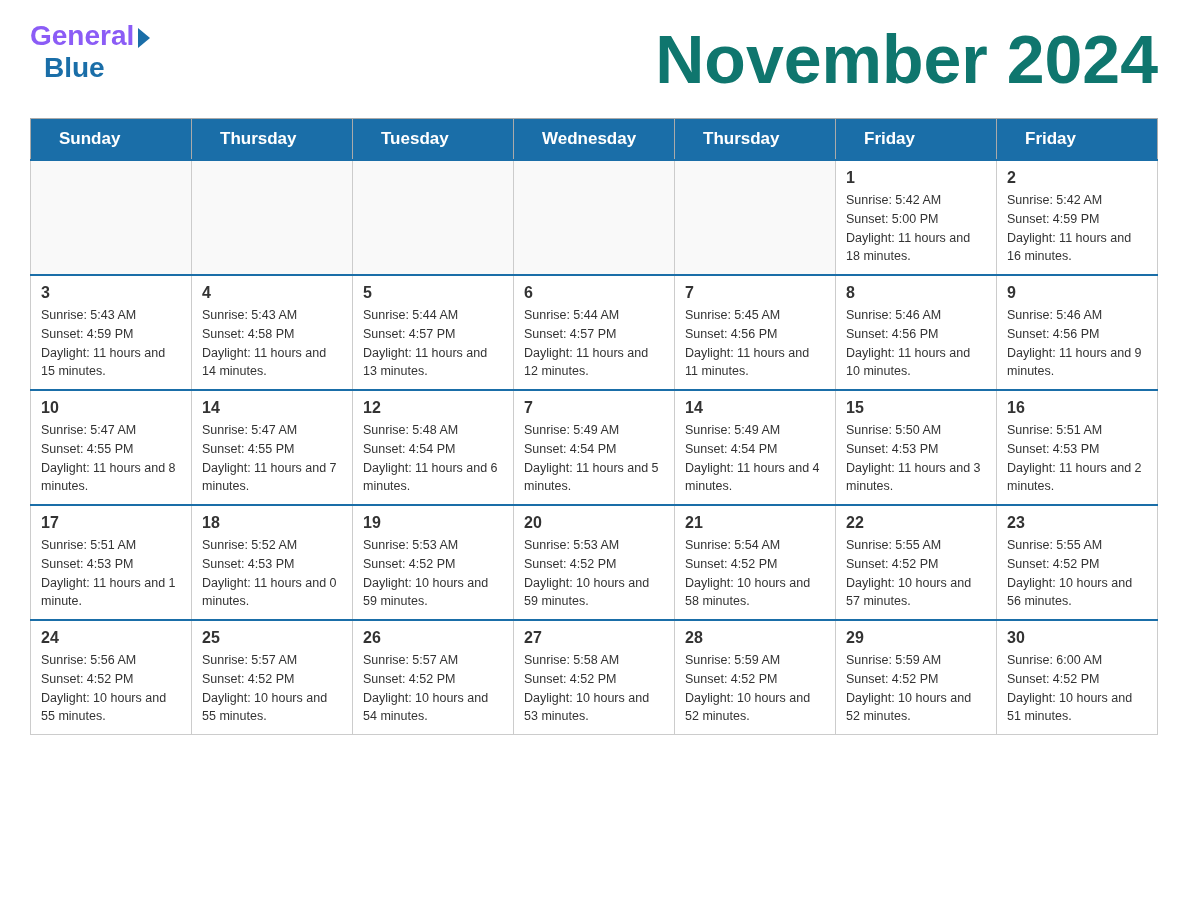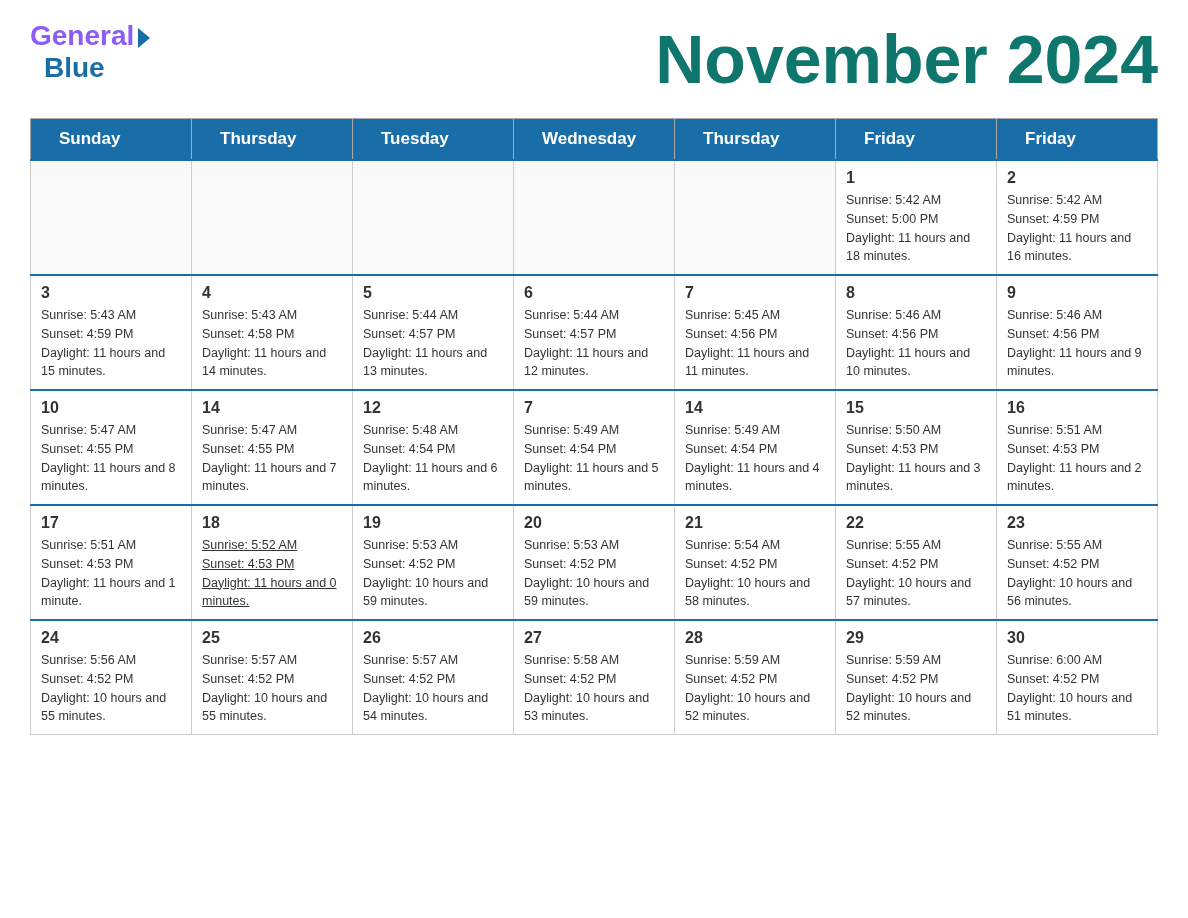--- a/index.html
+++ b/index.html
@@ -236,21 +236,21 @@
       </tr>
       <tr class="week-row">
         <td>
           <span class="day-number">17</span>
           <div class="day-info" style="white-space: pre-line;">Sunrise: 5:51 AM
 Sunset: 4:53 PM
 Daylight: 11 hours and 1 minute.</div>
         </td>
         <td>
           <span class="day-number">18</span>
-          <div class="day-info" style="white-space: pre-line; text-decoration: underline;">Sunrise: 5:52 AM
+          <div class="day-info" style="white-space: pre-line;">Sunrise: 5:52 AM
 Sunset: 4:53 PM
 Daylight: 11 hours and 0 minutes.</div>
         </td>
         <td>
           <span class="day-number">19</span>
           <div class="day-info" style="white-space: pre-line;">Sunrise: 5:53 AM
 Sunset: 4:52 PM
 Daylight: 10 hours and 59 minutes.</div>
         </td>
         <td>

